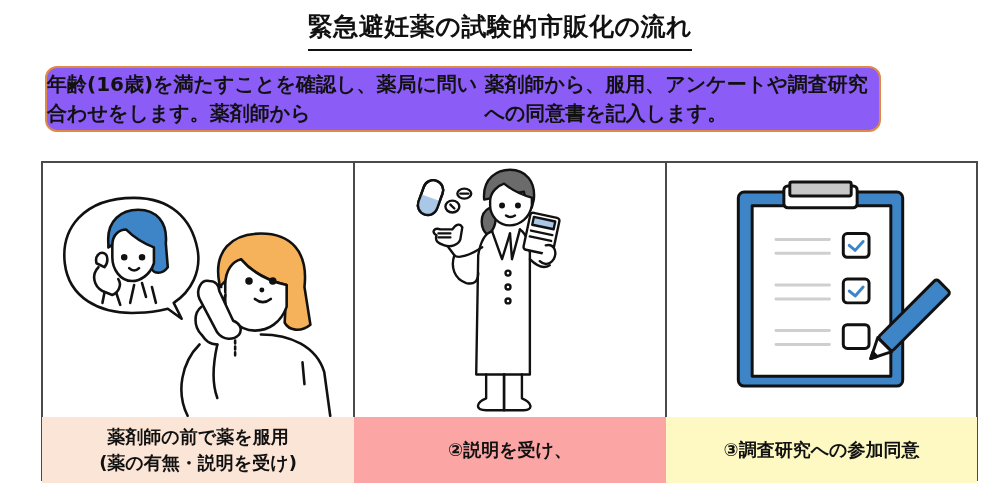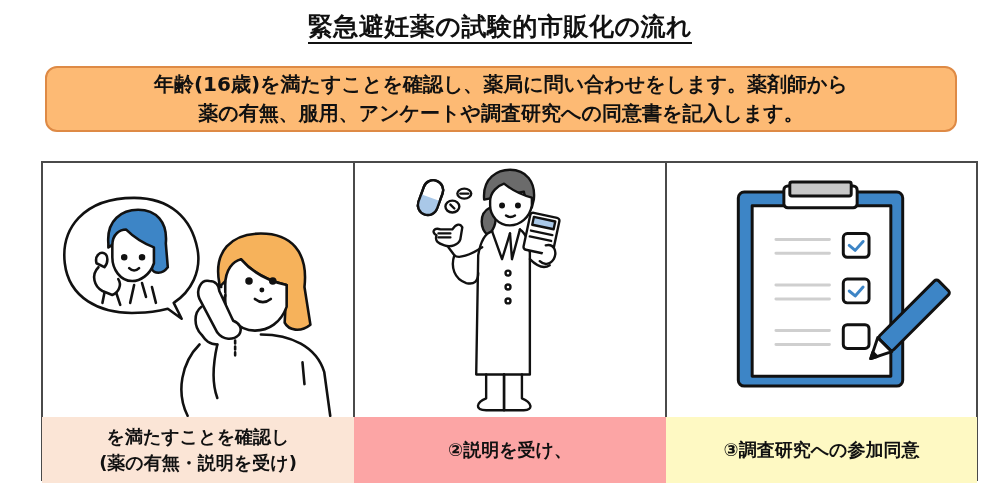--- a/index.html
+++ b/index.html
@@ -3,26 +3,26 @@
 <meta charset="utf-8">
 <style>
   * { box-sizing: border-box; margin: 0; padding: 0; }
   html, body { width: 1000px; height: 500px; background: #ffffff; overflow: hidden; }
   body { position: relative; font-family: "DejaVu Sans", "Liberation Sans", sans-serif; color: #111; }
 
   .title {
     position: absolute; left: 0; top: 10px; width: 1000px; text-align: center;
     font-size: 25px; font-weight: bold; letter-spacing: 0.5px;
   }
-  .title span { border-bottom: 2px solid #111; padding-bottom: 1px; }
+  .title span { border-bottom: 2px solid #111; padding-bottom: 8px; }
 
   .intro {
-    position: absolute; left: 45px; top: 66px; width: 912px; height: 66px;
-    border: 2.5px solid #de8a45; border-radius: 12px; background: #fdba74;
-    display: flex; flex-direction: column; justify-content: center; align-items: center;
+    position: absolute; left: 45px; top: 66px; width: 836px; height: 66px;
+    border: 2.5px solid #de8a45; border-radius: 12px; background: #8b5cf6;
+    display: flex; flex-direction: row; justify-content: center; align-items: center;
     font-size: 20px; font-weight: bold; line-height: 29px;
   }
 
   .grid {
     position: absolute; left: 41px; top: 161px; width: 937px; height: 320px;
     border-top: 2px solid #4a4a4a;
     display: flex;
   }
   .col { position: relative; height: 100%; }
   .col1 { width: 313px; border-left: 2px solid #4a4a4a; border-right: 1px solid #4a4a4a; }
@@ -36,21 +36,21 @@
     font-size: 18px; font-weight: bold; line-height: 26px; text-align: center;
   }
 </style>
 </head>
 <body>
 
 <div class="title"><span>緊急避妊薬の試験的市販化の流れ</span></div>
 
 <div class="intro">
   <div>年齢(16歳)を満たすことを確認し、薬局に問い合わせをします。薬剤師から</div>
-  <div>薬の有無、服用、アンケートや調査研究への同意書を記入します。</div>
+  <div>薬剤師から、服用、アンケートや調査研究への同意書を記入します。</div>
 </div>
 
 <div class="grid">
 
   <div class="col col1">
     <div class="illus">
       <svg viewBox="0 0 313 254">
         <g fill="none" stroke="#111" stroke-width="2.6" stroke-linecap="round" stroke-linejoin="round">
 
           <path d="M92 34 C40 34 18 66 22 100 C26 134 56 152 96 150 C108 150 118 148 126 146 L140 156 L132 140 C150 128 160 108 156 86 C150 54 128 34 92 34 Z" fill="#fff"></path>
@@ -77,21 +77,21 @@
 
           <path d="M160 144 C152 150 152 164 160 172 C164 178 168 182 176 182"></path>
           <path d="M158 182 C140 200 134 230 146 254"></path>
           <path d="M176 182 C172 200 170 220 176 236"></path>
           <path d="M220 172 C250 172 276 184 284 210 L290 254"></path>
           <path d="M262 200 L264 222"></path>
         </g>
       </svg>
     </div>
     <div class="label" style="background:#fbe5d6;">
-      <div>を満たすことを確認し</div>
+      <div>薬剤師の前で薬を服用</div>
       <div>(薬の有無・説明を受け)</div>
     </div>
   </div>
 
   <div class="col col2">
     <div class="illus">
       <svg viewBox="0 0 312 254">
         <g fill="none" stroke="#111" stroke-width="2.4" stroke-linecap="round" stroke-linejoin="round">
 
           <g transform="rotate(20 76 34)">

